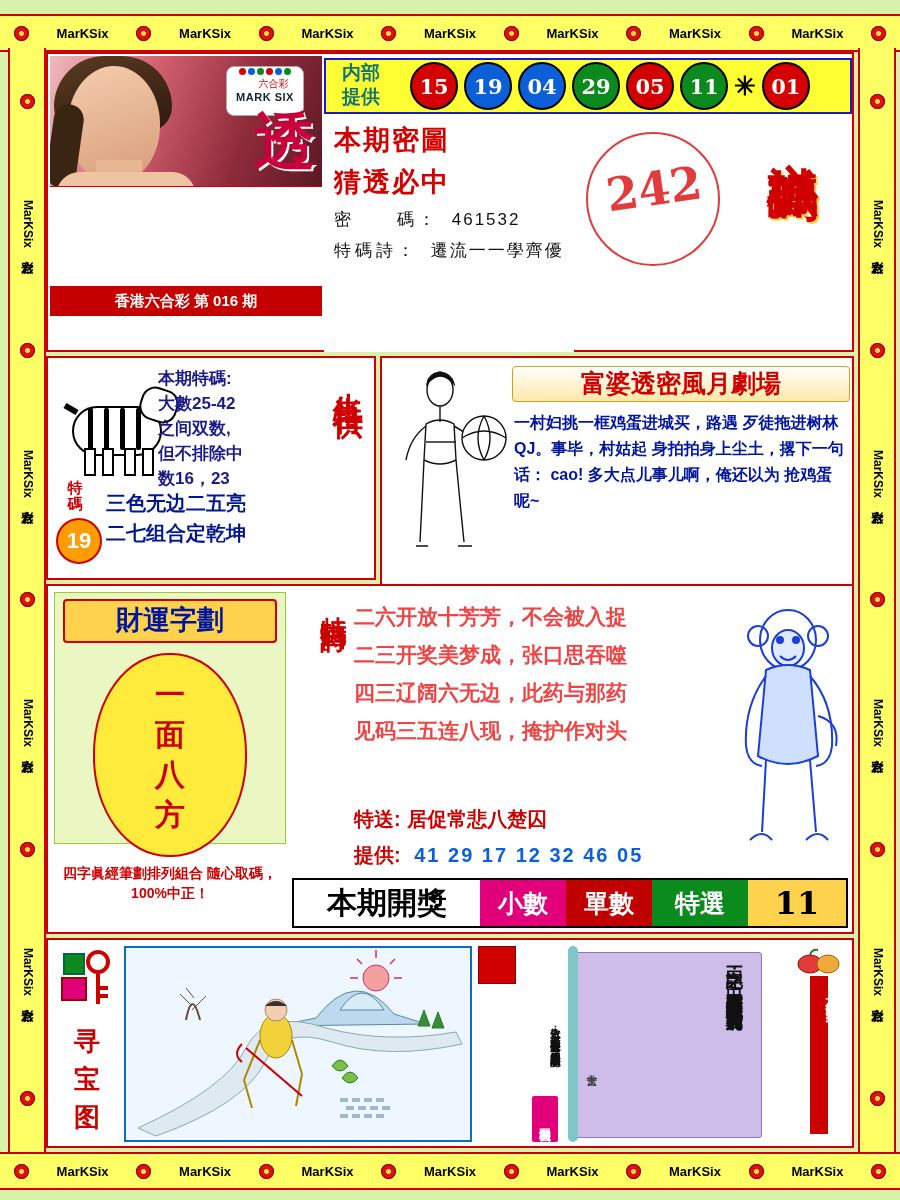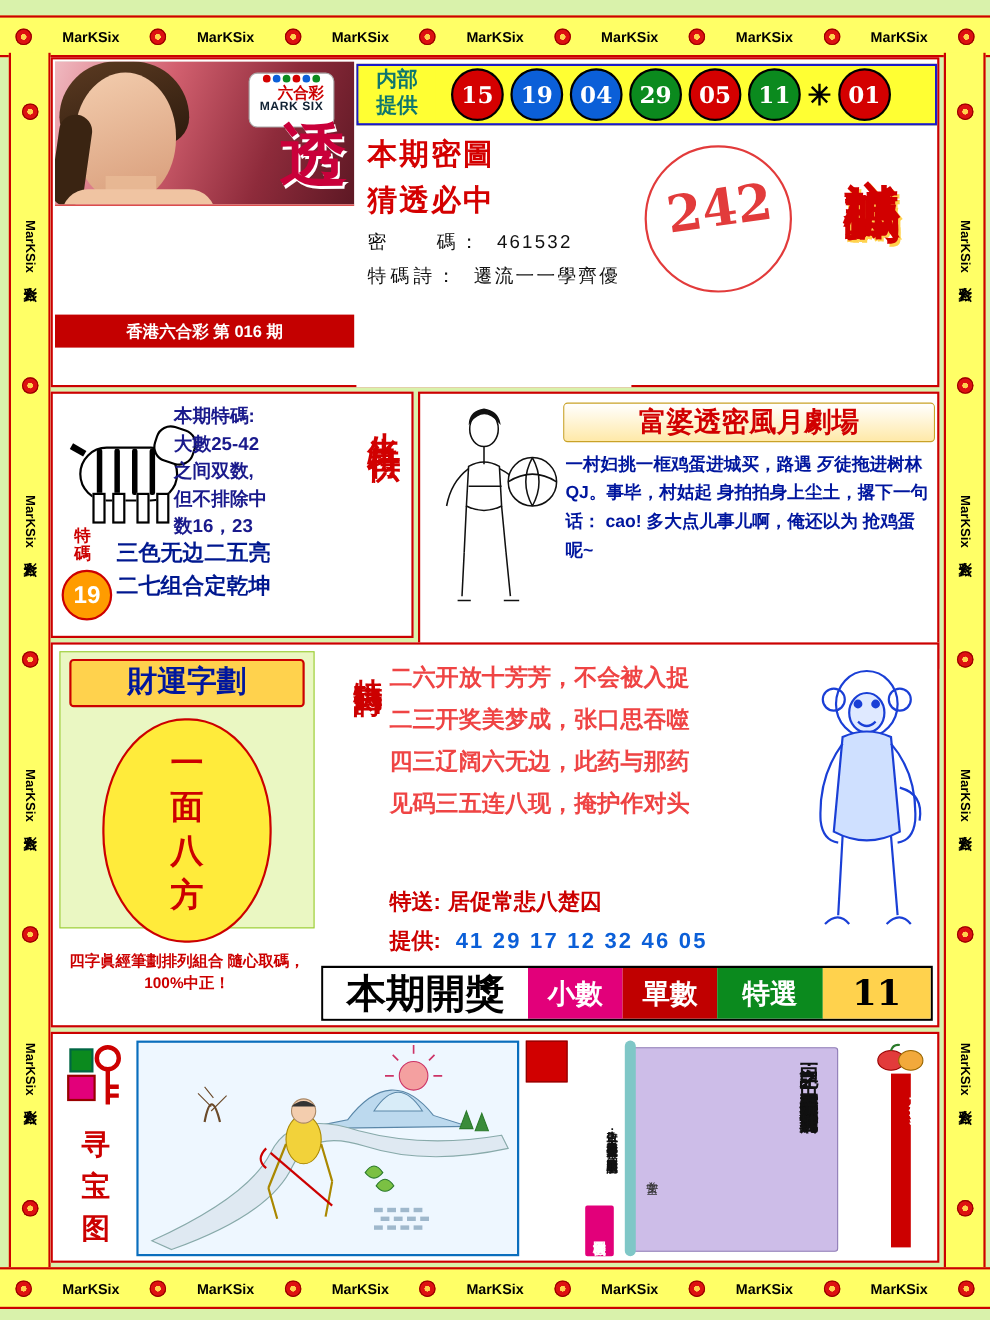--- a/index.html
+++ b/index.html
@@ -59,21 +59,21 @@
     position:absolute;left:4px;top:0px;width:118px;height:76px;border-radius:60px 60px 30px 30px;
     background:linear-gradient(160deg,#5c3b22,#2c1a0d);
   }
   .hair2{position:absolute;left:0px;top:48px;width:30px;height:84px;background:#3a2412;border-radius:16px;transform:rotate(8deg);}
   .neck{position:absolute;left:46px;top:104px;width:46px;height:30px;background:#e7b793;}
   .shoulder{position:absolute;left:6px;top:116px;width:140px;height:24px;border-radius:40px 40px 0 0;background:#f0c4a2;}
   .logo-mark{
     position:absolute;left:176px;top:10px;width:76px;height:48px;border-radius:8px;
     background:#fff;border:1px solid #aaa;text-align:center;
   }
-  .logo-mark .cn{font-size:14px;color:#c00;font-weight:bold;line-height:14px;margin-top:2px;margin-left:17px;}
+  .logo-mark .cn{font-size:10px;color:#c00;font-weight:normal;line-height:14px;margin-top:2px;margin-left:17px;}
   .logo-mark .en{font-size:11px;color:#123;font-weight:bold;letter-spacing:.5px;}
   .logo-dots{display:flex;justify-content:center;gap:2px;margin-top:1px;}
   .logo-dots i{width:7px;height:7px;border-radius:50%;display:block;}
   .tou{
     position:absolute;right:6px;top:44px;font-size:62px;font-weight:bold;color:#c9003a;
     font-family:"DejaVu Serif",serif;text-shadow:2px 2px 0 #fff;
   }
   #white-cell{left:2px;top:132px;width:272px;height:100px;background:#fff;border-top:1px solid #c00;}
   #title-strip{
     left:2px;top:232px;width:272px;height:30px;background:#c40000;color:#fff;
@@ -175,21 +175,21 @@
   .special-send{position:absolute;left:306px;top:220px;color:#c00;font-weight:bold;font-size:20px;}
   .special-send .v{color:#c00;margin-left:1px;}
   .provide{position:absolute;left:306px;top:256px;color:#c00;font-weight:bold;font-size:20px;}
   .provide .nums{color:#0b5fd8;margin-left:8px;letter-spacing:2px;}
   .monkey{position:absolute;left:680px;top:10px;width:120px;height:280px;}
   #result-bar{
     position:absolute;left:244px;top:292px;width:556px;height:50px;
     border:2px solid #000;background:#fff;display:flex;align-items:stretch;box-sizing:border-box;
   }
   #result-bar .seg{display:flex;align-items:center;justify-content:center;font-weight:bold;font-family:"DejaVu Serif",serif;}
-  .seg-title{flex:0 0 186px;font-size:36px;color:#000;background:#fff;text-align:center;}
+  .seg-title{flex:0 0 186px;font-size:30px;color:#000;background:#fff;text-align:center;}
   .seg-a{flex:0 0 86px;font-size:25px;color:#fff;background:#e2007a;}
   .seg-b{flex:0 0 86px;font-size:25px;color:#fff;background:#c00000;}
   .seg-c{flex:0 0 96px;font-size:25px;color:#fff;background:#0b8a1e;}
   .seg-num{flex:1;font-size:32px;color:#000;background:#ffd24d;}
   
   #sec4{left:0;top:886px;width:808px;height:210px;border:2px solid #c00;background:#fff;box-sizing:border-box;}
   #xunbao{position:absolute;left:4px;top:4px;width:70px;height:200px;}
   .key-icon{position:absolute;left:6px;top:4px;width:58px;height:66px;}
   .xb-text{
     position:absolute;left:6px;top:78px;width:58px;

